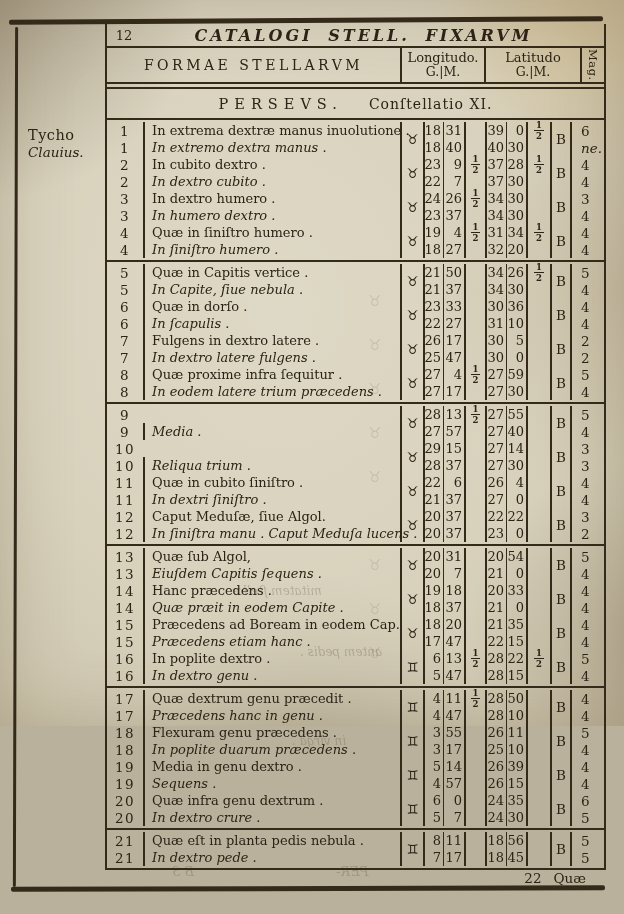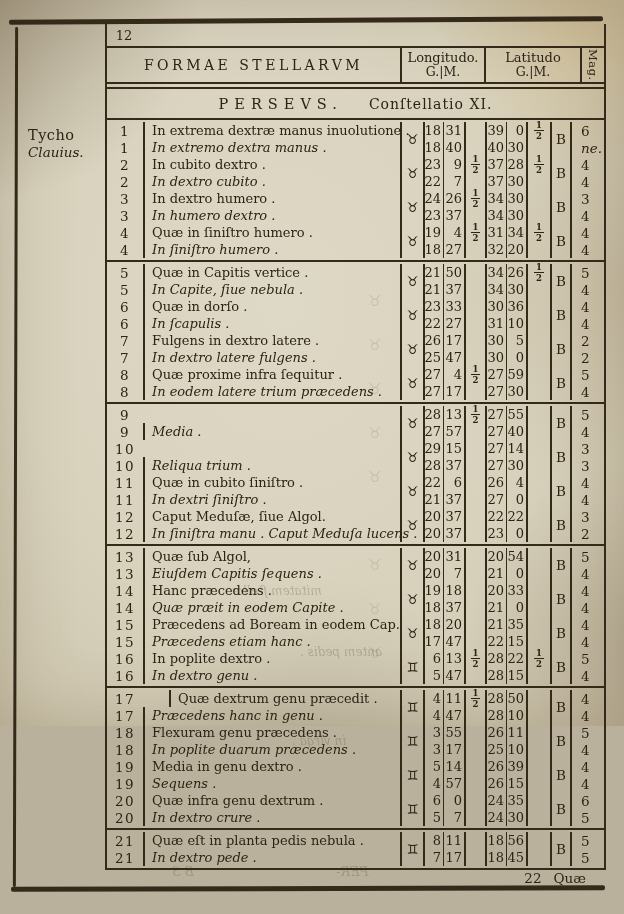--- a/index.html
+++ b/index.html
@@ -85,20 +85,21 @@
 
   <div class="margin-note">
     <div class="r">Tycho</div>
     <div class="i">Clauius.</div>
   </div>
 
   <div class="startable">
 
     <div class="h1">
       <span class="pn">12</span>
+      <span class="title">CATALOGI STELL. FIXARVM</span>
     </div>
 
     <div class="h2">
       <div class="formae">FORMAE STELLARVM</div>
       <div class="hcol">
         <span class="l1">Longitudo.</span>
         <span class="l2">G.|M.</span>
       </div>
       <div class="hcol">
         <span class="l1">Latitudo</span>
@@ -526,21 +527,21 @@
             <div class="cell c-fr bl2" style="grid-area: 2 / 6;"></div>
             <div class="cell num bl2" style="grid-area: 2 / 7;">28</div>
             <div class="cell num bl1" style="grid-area: 2 / 8;">15</div>
             <div class="cell c-fr bl2" style="grid-area: 2 / 9;"></div>
             <div class="cell c-mag bl2" style="grid-area: 2 / 11;">4</div>
           </div>
         </div>
         <div class="block">
           <div class="pair">
             <div class="cell c-num" style="grid-area: 1 / 1;">17</div>
-            <div class="cell c-desc" style="grid-area: 1 / 2; margin-left: 26px;">Quæ dextrum genu præcedit .</div>
+            <div class="cell c-desc" style="grid-area: 1 / 2;">Quæ dextrum genu præcedit .</div>
             <div class="cell c-sign" style="grid-area: 1 / 3 / 3;">♊</div>
             <div class="cell num bl2" style="grid-area: 1 / 4;">4</div>
             <div class="cell num bl1" style="grid-area: 1 / 5;">11</div>
             <div class="cell c-fr bl2" style="grid-area: 1 / 6;">
               <span class="frac">
                 <span class="ftop">1</span>
                 <span class="fbot">2</span>
               </span>
             </div>
             <div class="cell num bl2" style="grid-area: 1 / 7;">28</div>

